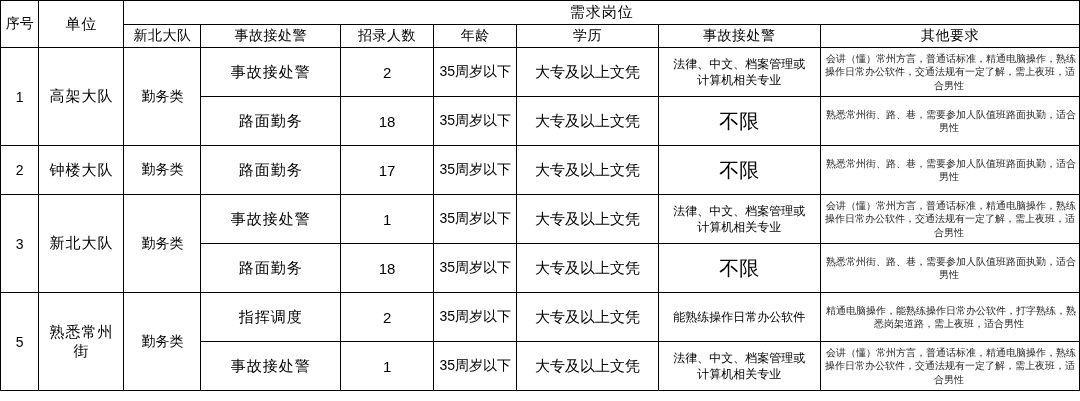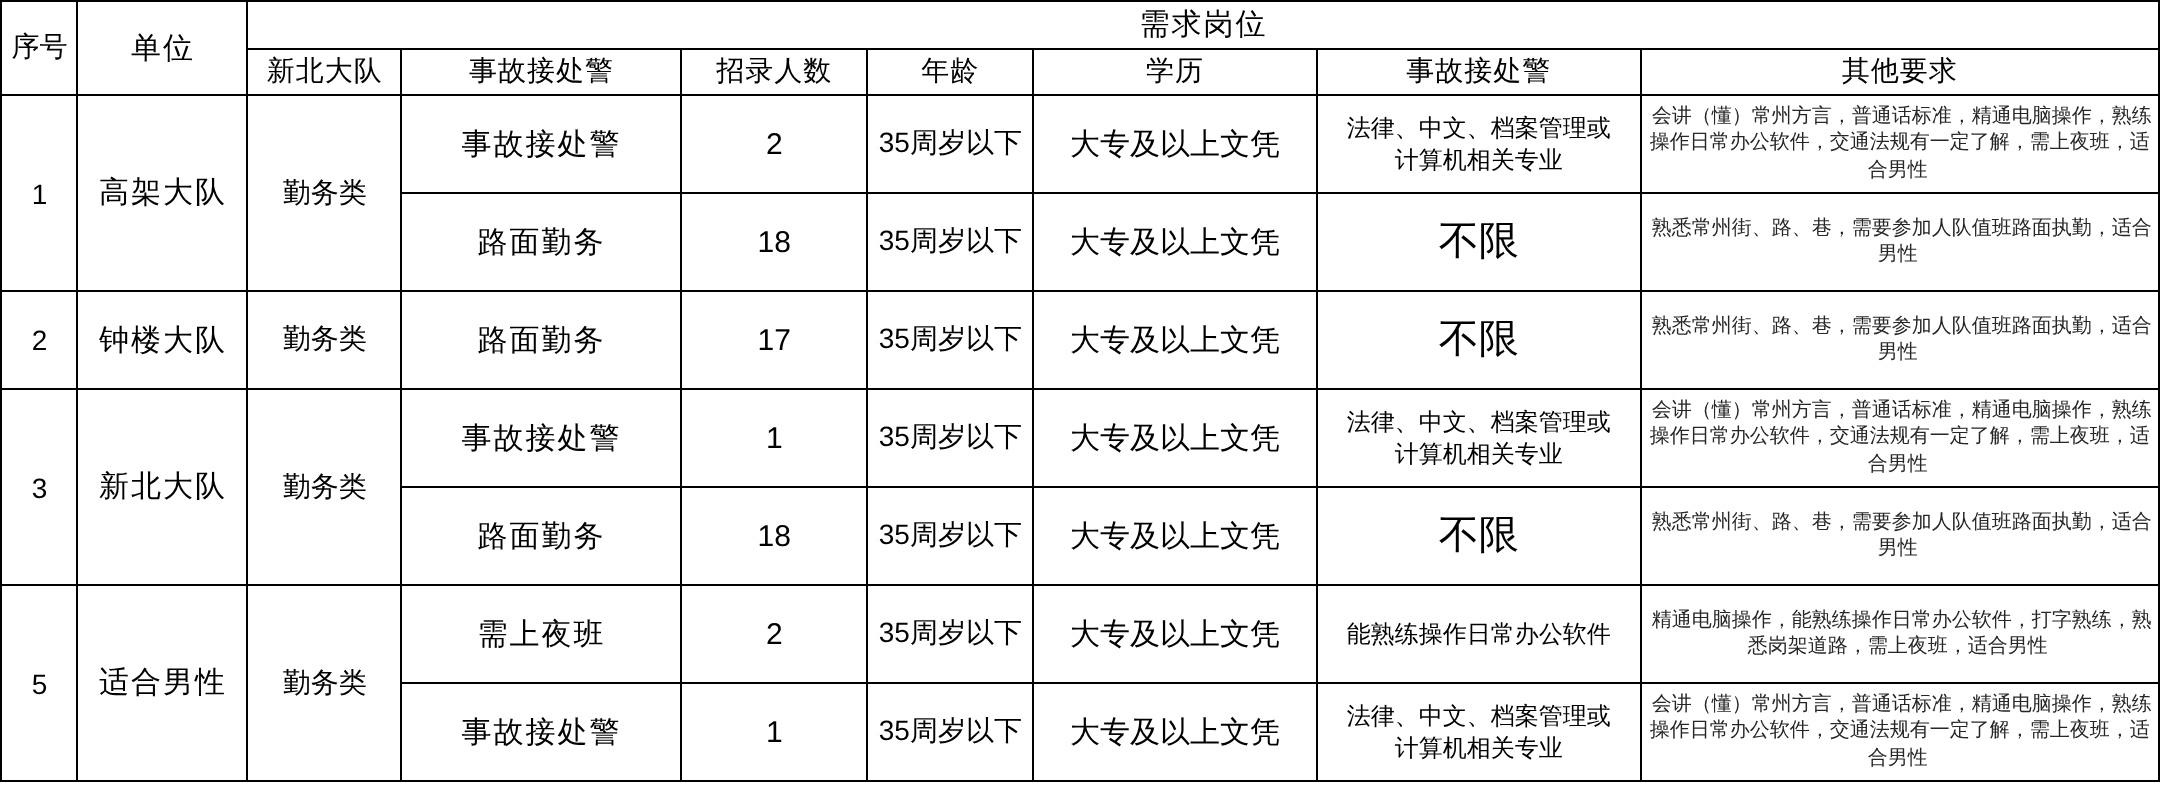--- a/index.html
+++ b/index.html
@@ -129,23 +129,23 @@
       <tr class="body-row">
         <td class="c-post">路面勤务</td>
         <td class="c-num num-cell">18</td>
         <td class="c-age age-cell">35周岁以下</td>
         <td class="c-edu edu-cell">大专及以上文凭</td>
         <td class="c-major"><span class="major-text unlimited">不限</span></td>
         <td class="c-other"><span class="other-text">熟悉常州街、路、巷，需要参加人队值班路面执勤，适合男性</span></td>
       </tr>
       <tr class="body-row">
         <td class="c-seq" rowspan="2">5</td>
-        <td class="c-unit" rowspan="2">适合男性</td>
+        <td class="c-unit" rowspan="2">熟悉常州街</td>
         <td class="c-cat" rowspan="2">勤务类</td>
-        <td class="c-post">需上夜班</td>
+        <td class="c-post">指挥调度</td>
         <td class="c-num num-cell">2</td>
         <td class="c-age age-cell">35周岁以下</td>
         <td class="c-edu edu-cell">大专及以上文凭</td>
         <td class="c-major"><span class="major-text">能熟练操作日常办公软件</span></td>
         <td class="c-other"><span class="other-text">精通电脑操作，能熟练操作日常办公软件，打字熟练，熟悉岗架道路，需上夜班，适合男性</span></td>
       </tr>
       <tr class="body-row">
         <td class="c-post">事故接处警</td>
         <td class="c-num num-cell">1</td>
         <td class="c-age age-cell">35周岁以下</td>

